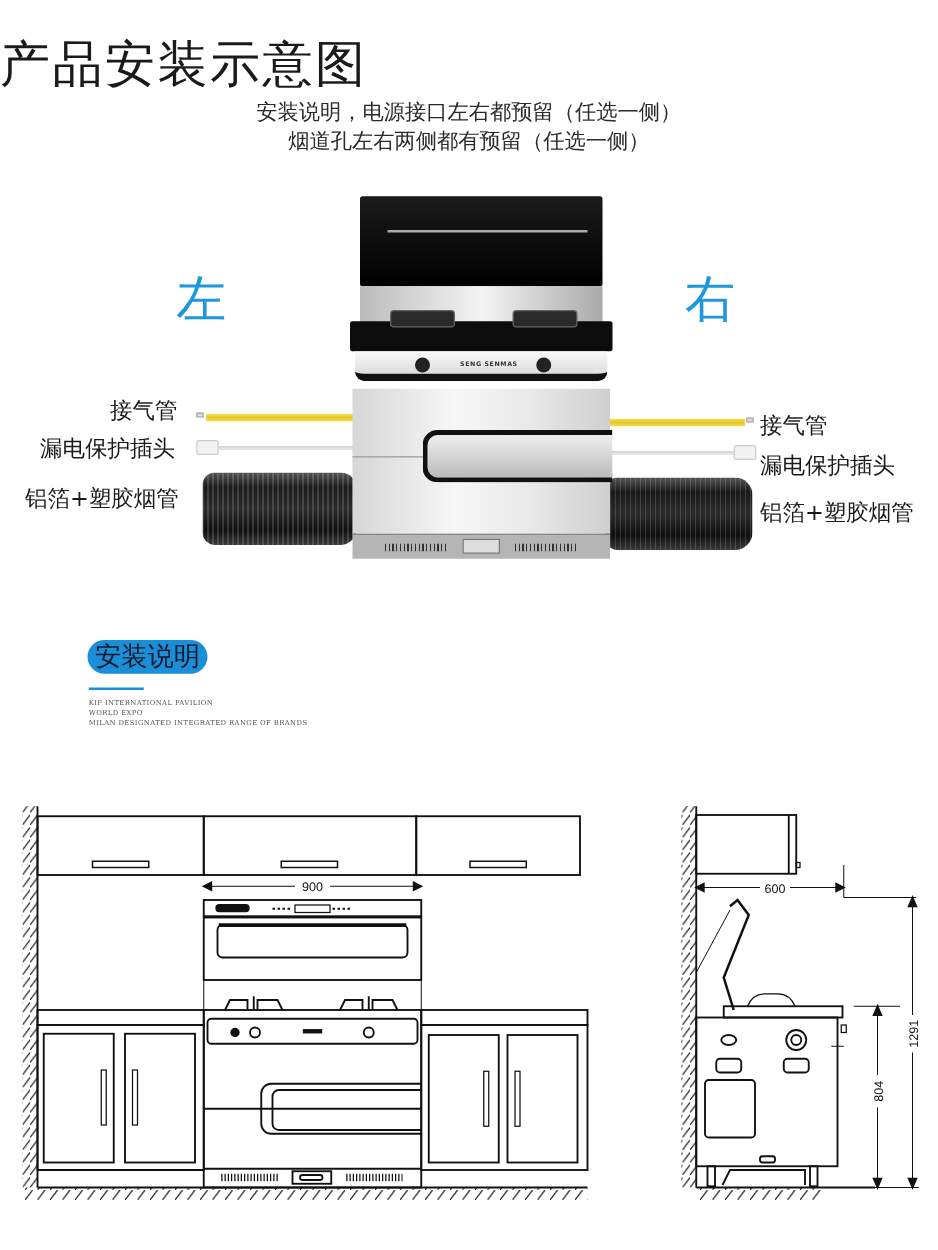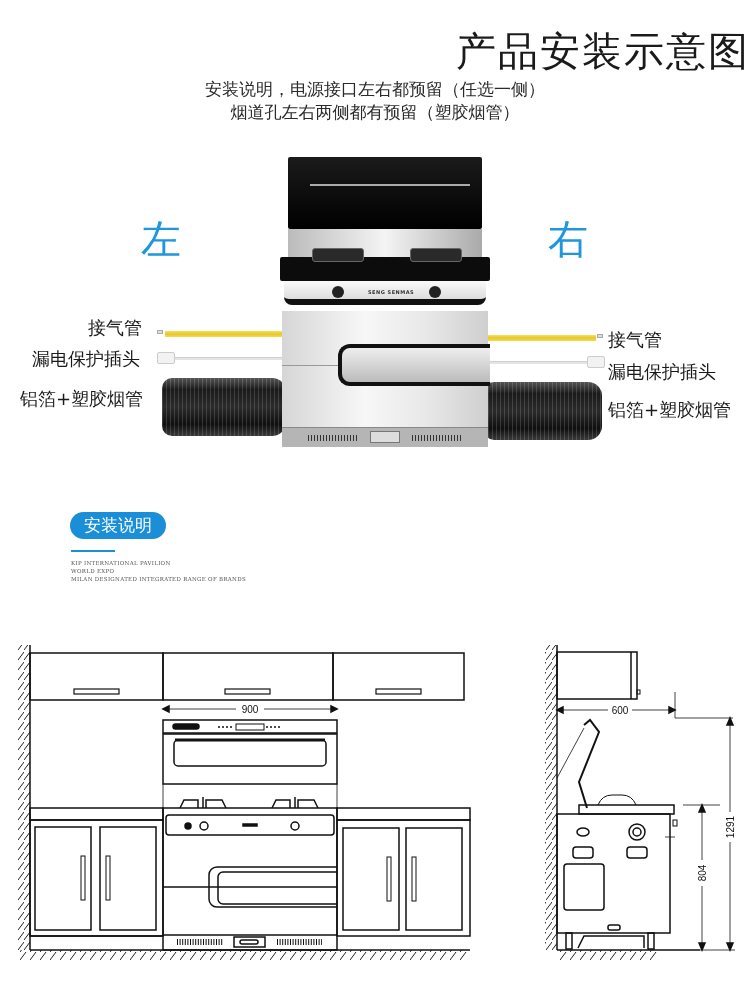--- a/index.html
+++ b/index.html
@@ -1,19 +1,19 @@
 <!DOCTYPE html>
 <html><head>
 <meta charset="utf-8">
 <style>
   * { box-sizing: border-box; margin: 0; padding: 0; }
   html, body { width: 750px; height: 1000px; background: #ffffff; overflow: hidden; }
   body { position: relative; font-family: "DejaVu Sans", "Liberation Sans", sans-serif; color: #222; }
 
-  .title { position: absolute; left: 0; width: 750px; top: 24px; text-align: right; font-size: 40px; color: #1a1a1a; letter-spacing: 2px; }
+  .title { position: absolute; left: 0; width: 750px; top: 24px; text-align: left; font-size: 40px; color: #1a1a1a; letter-spacing: 2px; }
   .subtitle { position: absolute; left: 0; width: 750px; text-align: center; font-size: 17px; color: #2a2a2a; }
   .sub1 { top: 78px; }
   .sub2 { top: 101px; }
 
   .side-label { position: absolute; top: 212px; font-size: 40px; color: #1f97dc; }
   .side-left { left: 141px; }
   .side-right { left: 548px; }
 
   .conn-label { position: absolute; font-size: 18px; color: #1a1a1a; white-space: nowrap; }
 
@@ -38,32 +38,32 @@
   .knob { position: absolute; top: 5px; width: 12px; height: 12px; border-radius: 50%; background: #222; }
   .brand { position: absolute; left: 84px; top: 8px; font-size: 5px; color: #333; font-weight: bold; letter-spacing: 0.5px; }
   .cabinet { position: absolute; left: 2px; top: 154px; width: 206px; height: 116px; background: linear-gradient(90deg, #d6d6d6, #f7f7f7 40%, #e8e8e8 70%, #cfcfcf); }
   .cab-line { position: absolute; left: 0; top: 54px; width: 206px; height: 1px; background: #999; }
   .drawer-handle { position: absolute; left: 56px; top: 33px; width: 152px; height: 42px; border: 4px solid #111; border-right: none; border-radius: 12px 0 0 12px; background: linear-gradient(#eee, #bbb); }
   .plinth { position: absolute; left: 2px; top: 270px; width: 206px; height: 20px; background: #b5b5b5; border-top: 1px solid #888; }
   .vent { position: absolute; top: 7px; width: 50px; height: 6px; background: repeating-linear-gradient(90deg, #333 0 1px, transparent 1px 3px); }
   .vent-handle { position: absolute; left: 88px; top: 3px; width: 30px; height: 12px; background: #ddd; border: 1px solid #777; }
 
   
-  .badge { position: absolute; left: 70px; top: 512px; width: 96px; height: 27px; background: #1a8fd8; border-radius: 14px; color: #ffffff; font-size: 17px; text-align: center; line-height: 27px; }
+  .badge { position: absolute; left: 70px; top: 512px; width: 96px; height: 27px; background: #1a8fd8; border-radius: 14px; color: #0f172a; font-size: 21px; text-align: center; line-height: 27px; }
   .badge-underline { position: absolute; left: 71px; top: 550px; width: 44px; height: 2px; background: #1a8fd8; }
   .caption { position: absolute; left: 71px; font-family: "DejaVu Serif", "Liberation Serif", serif; font-size: 5.5px; color: #555; letter-spacing: 0.3px; white-space: nowrap; }
 
   .dim-text { font-family: "Liberation Sans", sans-serif; font-size: 10px; fill: #111; }
 </style>
 </head>
 <body>
 
 <div class="title">产品安装示意图</div>
 <div class="subtitle sub1">安装说明，电源接口左右都预留（任选一侧）</div>
-<div class="subtitle sub2">烟道孔左右两侧都有预留（塑胶烟管）</div>
+<div class="subtitle sub2">烟道孔左右两侧都有预留（任选一侧）</div>
 
 <div class="side-label side-left">左</div>
 <div class="side-label side-right">右</div>
 
 <div class="conn-label" style="left:88px; top:316px;">接气管</div>
 <div class="gas-tip" style="left:157px; top:330px;"></div>
 <div class="pipe-yellow" style="left:165px; top:331px; width:118px;"></div>
 
 <div class="conn-label" style="left:32px; top:347px;">漏电保护插头</div>
 <div class="plug" style="left:157px; top:352px;"></div>

